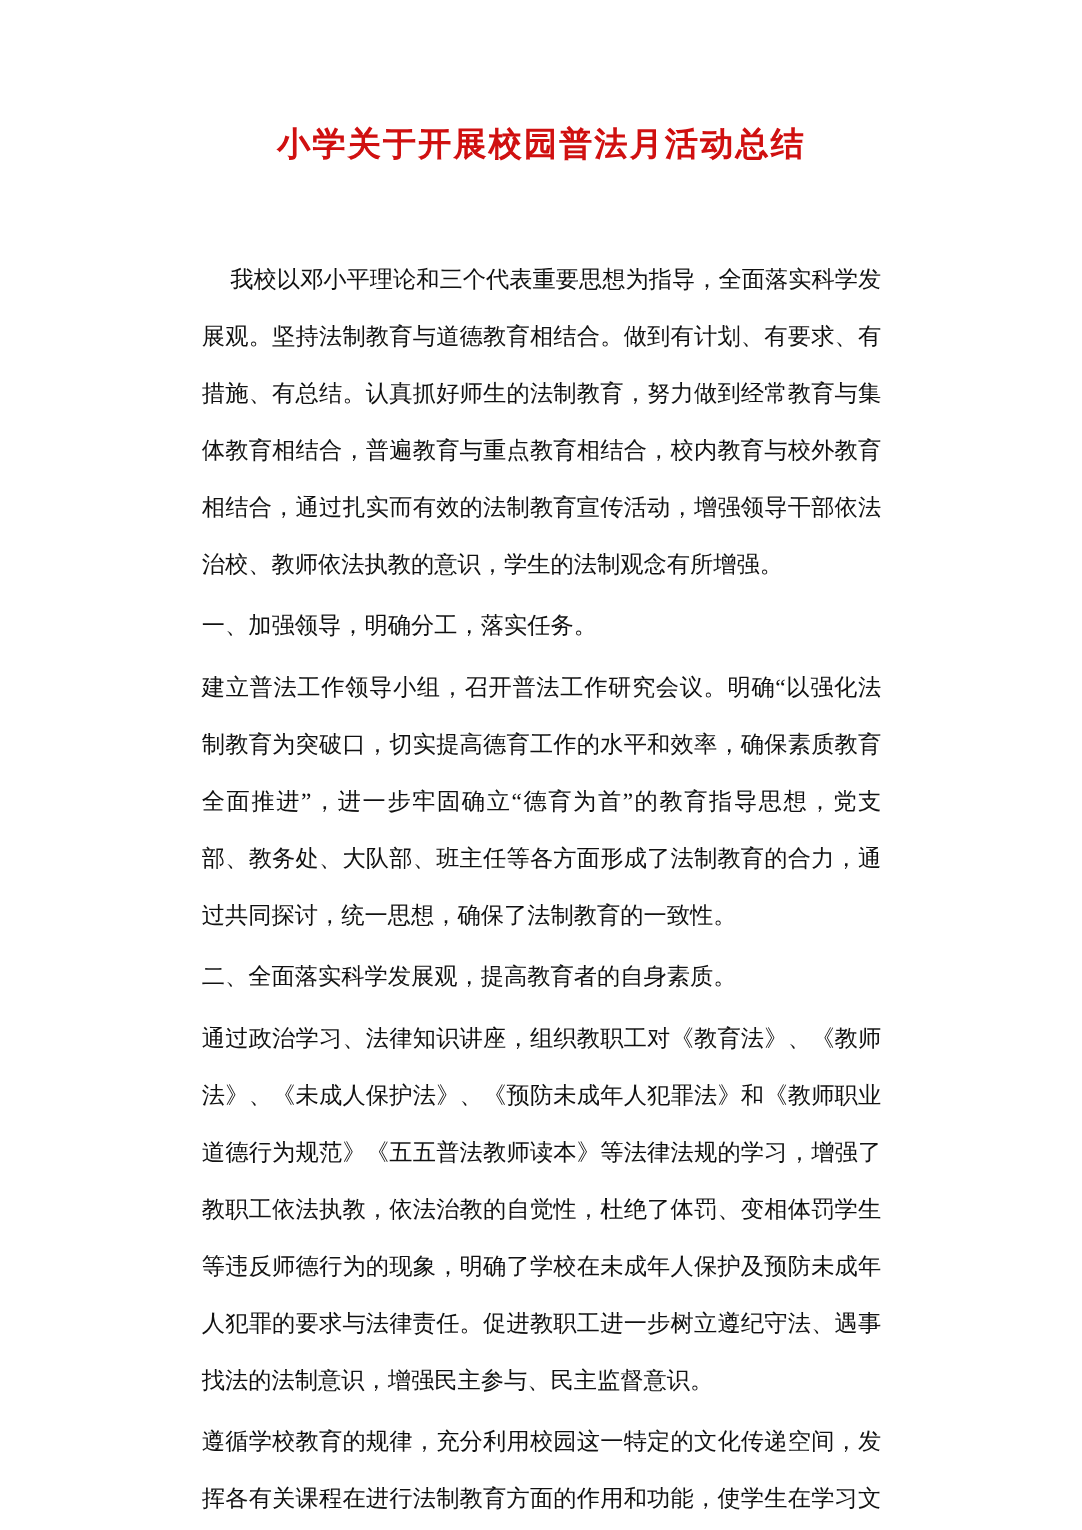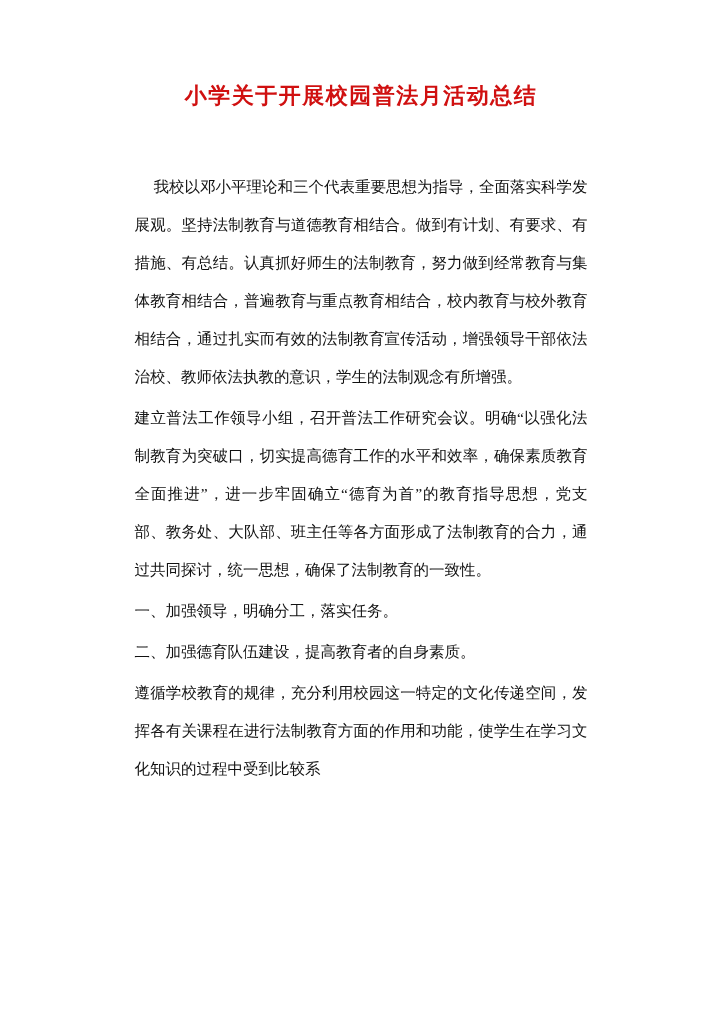--- a/index.html
+++ b/index.html
@@ -43,18 +43,19 @@
   }
 </style>
 </head>
 <body>
 
 <div class="page">
   <h1 class="doc-title" style="color: rgb(208, 16, 16);">小学关于开展校园普法月活动总结</h1>
 
   <div class="doc-body">
     <p class="para indent">我校以邓小平理论和三个代表重要思想为指导，全面落实科学发展观。坚持法制教育与道德教育相结合。做到有计划、有要求、有措施、有总结。认真抓好师生的法制教育，努力做到经常教育与集体教育相结合，普遍教育与重点教育相结合，校内教育与校外教育相结合，通过扎实而有效的法制教育宣传活动，增强领导干部依法治校、教师依法执教的意识，学生的法制观念有所增强。</p>
+    <p class="para">一、加强领导，明确分工，落实任务。</p>
     <p class="para">建立普法工作领导小组，召开普法工作研究会议。明确“以强化法制教育为突破口，切实提高德育工作的水平和效率，确保素质教育全面推进”，进一步牢固确立“德育为首”的教育指导思想，党支部、教务处、大队部、班主任等各方面形成了法制教育的合力，通过共同探讨，统一思想，确保了法制教育的一致性。</p>
-    <p class="para">一、加强领导，明确分工，落实任务。</p>
-    <p class="para">二、加强德育队伍建设，提高教育者的自身素质。</p>
+    <p class="para">二、全面落实科学发展观，提高教育者的自身素质。</p>
+    <p class="para">通过政治学习、法律知识讲座，组织教职工对《教育法》、《教师法》、《未成人保护法》、《预防未成年人犯罪法》和《教师职业道德行为规范》《五五普法教师读本》等法律法规的学习，增强了教职工依法执教，依法治教的自觉性，杜绝了体罚、变相体罚学生等违反师德行为的现象，明确了学校在未成年人保护及预防未成年人犯罪的要求与法律责任。促进教职工进一步树立遵纪守法、遇事找法的法制意识，增强民主参与、民主监督意识。</p>
     <p class="para">遵循学校教育的规律，充分利用校园这一特定的文化传递空间，发挥各有关课程在进行法制教育方面的作用和功能，使学生在学习文化知识的过程中受到比较系</p>
   </div>
 </div>
 
 </body></html>

